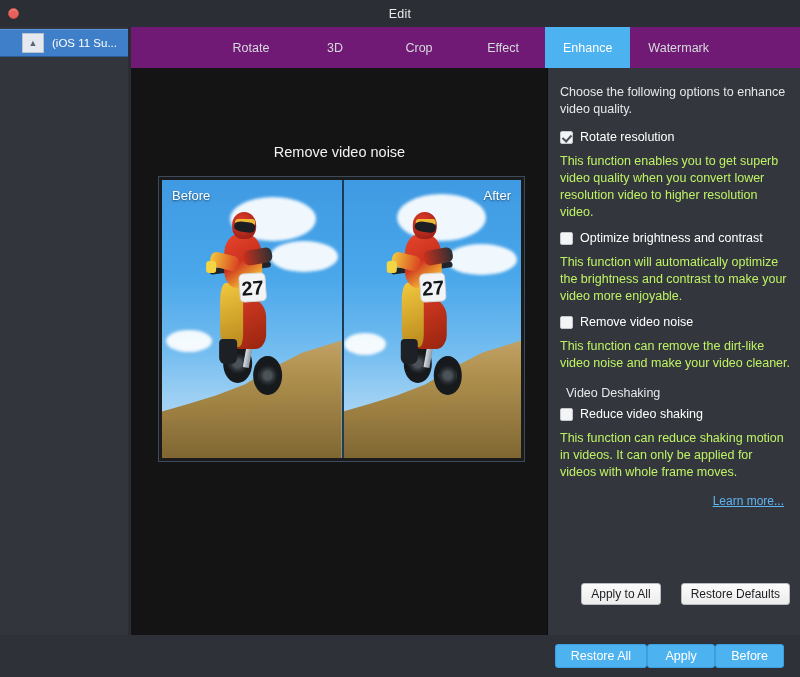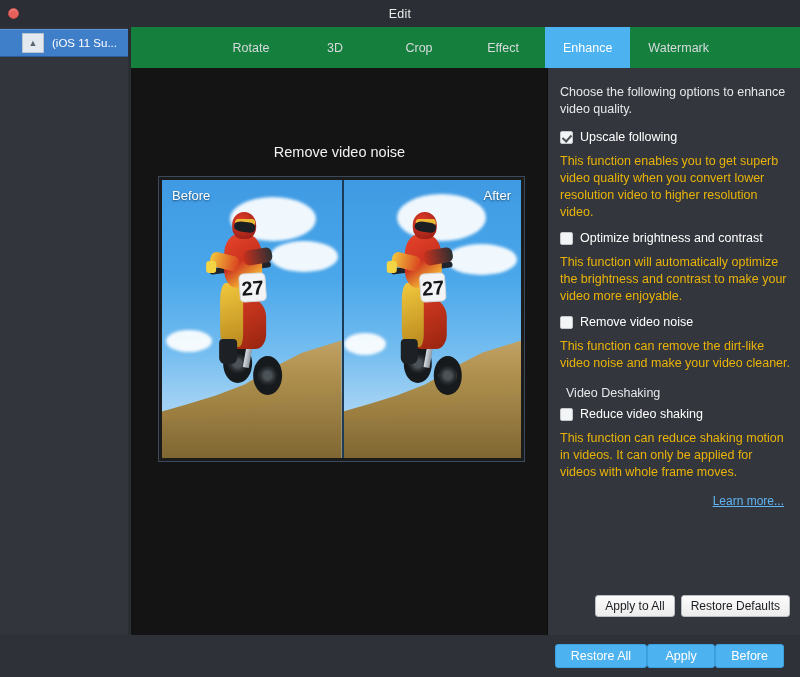--- a/index.html
+++ b/index.html
@@ -29,21 +29,21 @@
     position: absolute; left: 8px; top: 8px;
     width: 11px; height: 11px; border-radius: 50%;
     background: #e8605a;
     border: 1px solid #c14a46;
     box-shadow: inset 0 1px 1px rgba(255,255,255,.35);
   }
 
   
   .tabstrip {
     position: absolute; left: 131px; top: 27px; width: 669px; height: 41px;
-    background: #15803d;
+    background: #701a75;
     display: flex; align-items: stretch;
   }
   .tabstrip .spacer { width: 78px; flex: 0 0 78px; }
   .tab {
     display: flex; align-items: center; justify-content: center;
     padding: 0 18px;
     font-size: 12.5px; color: #d7dadd;
     min-width: 84px;
     cursor: default;
   }
@@ -214,37 +214,37 @@
     position: absolute; left: 3px; top: 1px;
     width: 4px; height: 7px;
     border: solid #4a4f55;
     border-width: 0 2px 2px 0;
     transform: rotate(42deg);
   }
   .opt-label {
     font-size: 12.5px; color: #ffffff; line-height: 1.2;
   }
   .opt-desc {
-    font-size: 12.5px; color: #eab308; line-height: 1.36;
+    font-size: 12.5px; color: #bef264; line-height: 1.36;
     margin: 0 0 10px 0;
   }
   .section-head {
     font-size: 12.5px; color: #e6e8ea;
     margin: 14px 0 7px 6px;
   }
   .learn-wrap {
     text-align: right; margin-top: 10px; padding-right: 6px;
   }
   .learn-more {
     font-size: 12px; color: #5fb4f2;
     text-decoration: underline; cursor: pointer;
   }
   .panel-btn-row {
-    position: absolute; left: 0; bottom: 18px; width: 252px;
-    display: flex; justify-content: flex-end; gap: 6px; padding-right: 10px;
+    position: absolute; left: 0; bottom: 30px; width: 252px;
+    display: flex; justify-content: flex-end; gap: 20px; padding-right: 10px;
   }
   .lightbtn {
     font-size: 12px; color: #1a1d20;
     background: linear-gradient(#fcfcfc,#ececec);
     border: 1px solid #b9bdc2;
     border-radius: 3px;
     padding: 3px 9px;
     cursor: default;
   }
 
@@ -362,21 +362,21 @@
       </div>
     </div>
   </div>
 
   <div class="options">
 
     <p class="opt-intro">Choose the following options to enhance video quality.</p>
 
     <div class="opt-row">
       <div class="cb checked"></div>
-      <div class="opt-label">Upscale following</div>
+      <div class="opt-label">Rotate resolution</div>
     </div>
     <p class="opt-desc">This function enables you to get superb video quality when you convert lower resolution video to higher resolution video.</p>
 
     <div class="opt-row">
       <div class="cb"></div>
       <div class="opt-label">Optimize brightness and contrast</div>
     </div>
     <p class="opt-desc">This function will automatically optimize the brightness and contrast to make your video more enjoyable.</p>
 
     <div class="opt-row">

